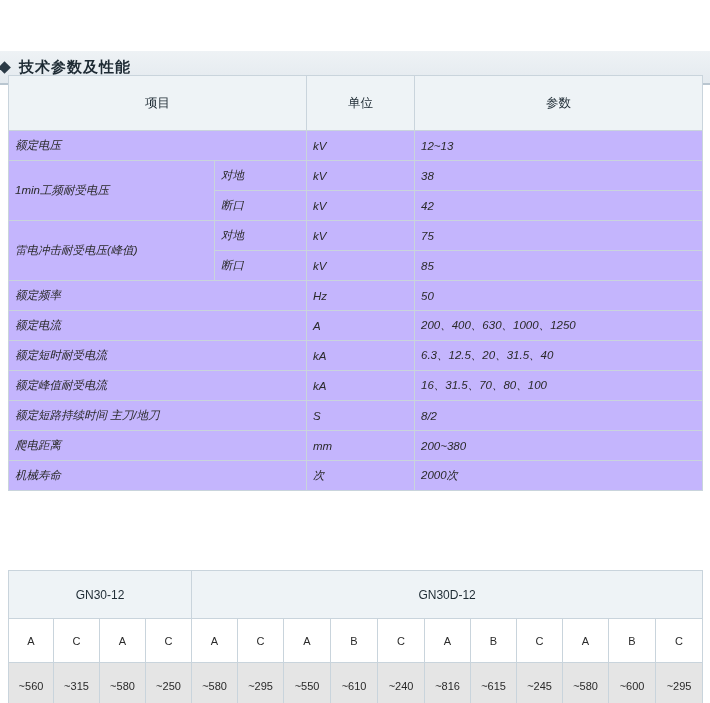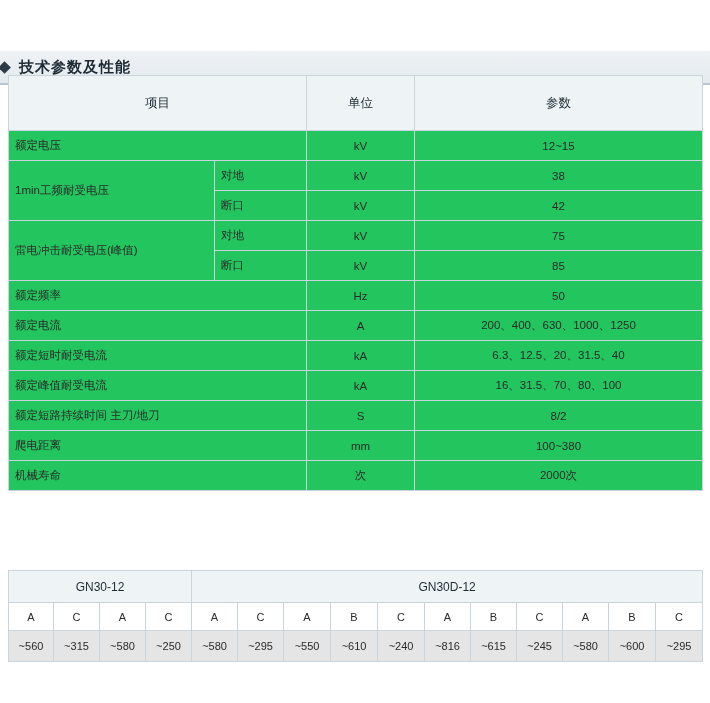--- a/index.html
+++ b/index.html
@@ -76,41 +76,42 @@
     color: #1d2a33;
   }
   .c-item {
     text-align: left;
     padding-left: 12px;
   }
   .c-sub {
     text-align: left;
   }
   .c-unit, .c-param {
-    text-align: center;
+    text-align: left;
   }
   .spec-table tbody td {
-    background: #22c55e;
+    background: #c4b5fd;
+    font-style: italic;
   }
 
   
   .dim-table {
     position: absolute;
     left: 8px;
     top: 570px;
     width: 694px;
     border-collapse: collapse;
     table-layout: fixed;
     font-size: 11px;
   }
   .dim-table td {
     border: 1px solid #c9d4dc;
     text-align: center;
     height: 28px;
-    padding: 0 2px;
+    padding: 8px 2px;
     color: #2a2a2a;
   }
   .dim-table tr.r-model td {
     background: #eef3f6;
     height: 31px;
     font-size: 12px;
     color: #1d2a33;
   }
   .dim-table tr.r-current td {
     background: #ffffff;
@@ -146,21 +147,21 @@
       <tr>
         <td colspan="2">项目</td>
         <td>单位</td>
         <td>参数</td>
       </tr>
     </thead>
     <tbody>
       <tr>
         <td class="c-item" colspan="2">额定电压</td>
         <td class="c-unit">kV</td>
-        <td class="c-param">12~15</td>
+        <td class="c-param">12~13</td>
       </tr>
       <tr>
         <td class="c-item" rowspan="2">1min工频耐受电压</td>
         <td class="c-sub">对地</td>
         <td class="c-unit">kV</td>
         <td class="c-param">38</td>
       </tr>
       <tr>
         <td class="c-sub">断口</td>
         <td class="c-unit">kV</td>
@@ -198,21 +199,21 @@
         <td class="c-param">16、31.5、70、80、100</td>
       </tr>
       <tr>
         <td class="c-item" colspan="2">额定短路持续时间  主刀/地刀</td>
         <td class="c-unit">S</td>
         <td class="c-param">8/2</td>
       </tr>
       <tr>
         <td class="c-item" colspan="2">爬电距离</td>
         <td class="c-unit">mm</td>
-        <td class="c-param">100~380</td>
+        <td class="c-param">200~380</td>
       </tr>
       <tr>
         <td class="c-item" colspan="2">机械寿命</td>
         <td class="c-unit">次</td>
         <td class="c-param">2000次</td>
       </tr>
     </tbody>
   </table>
 
   <table class="dim-table">

